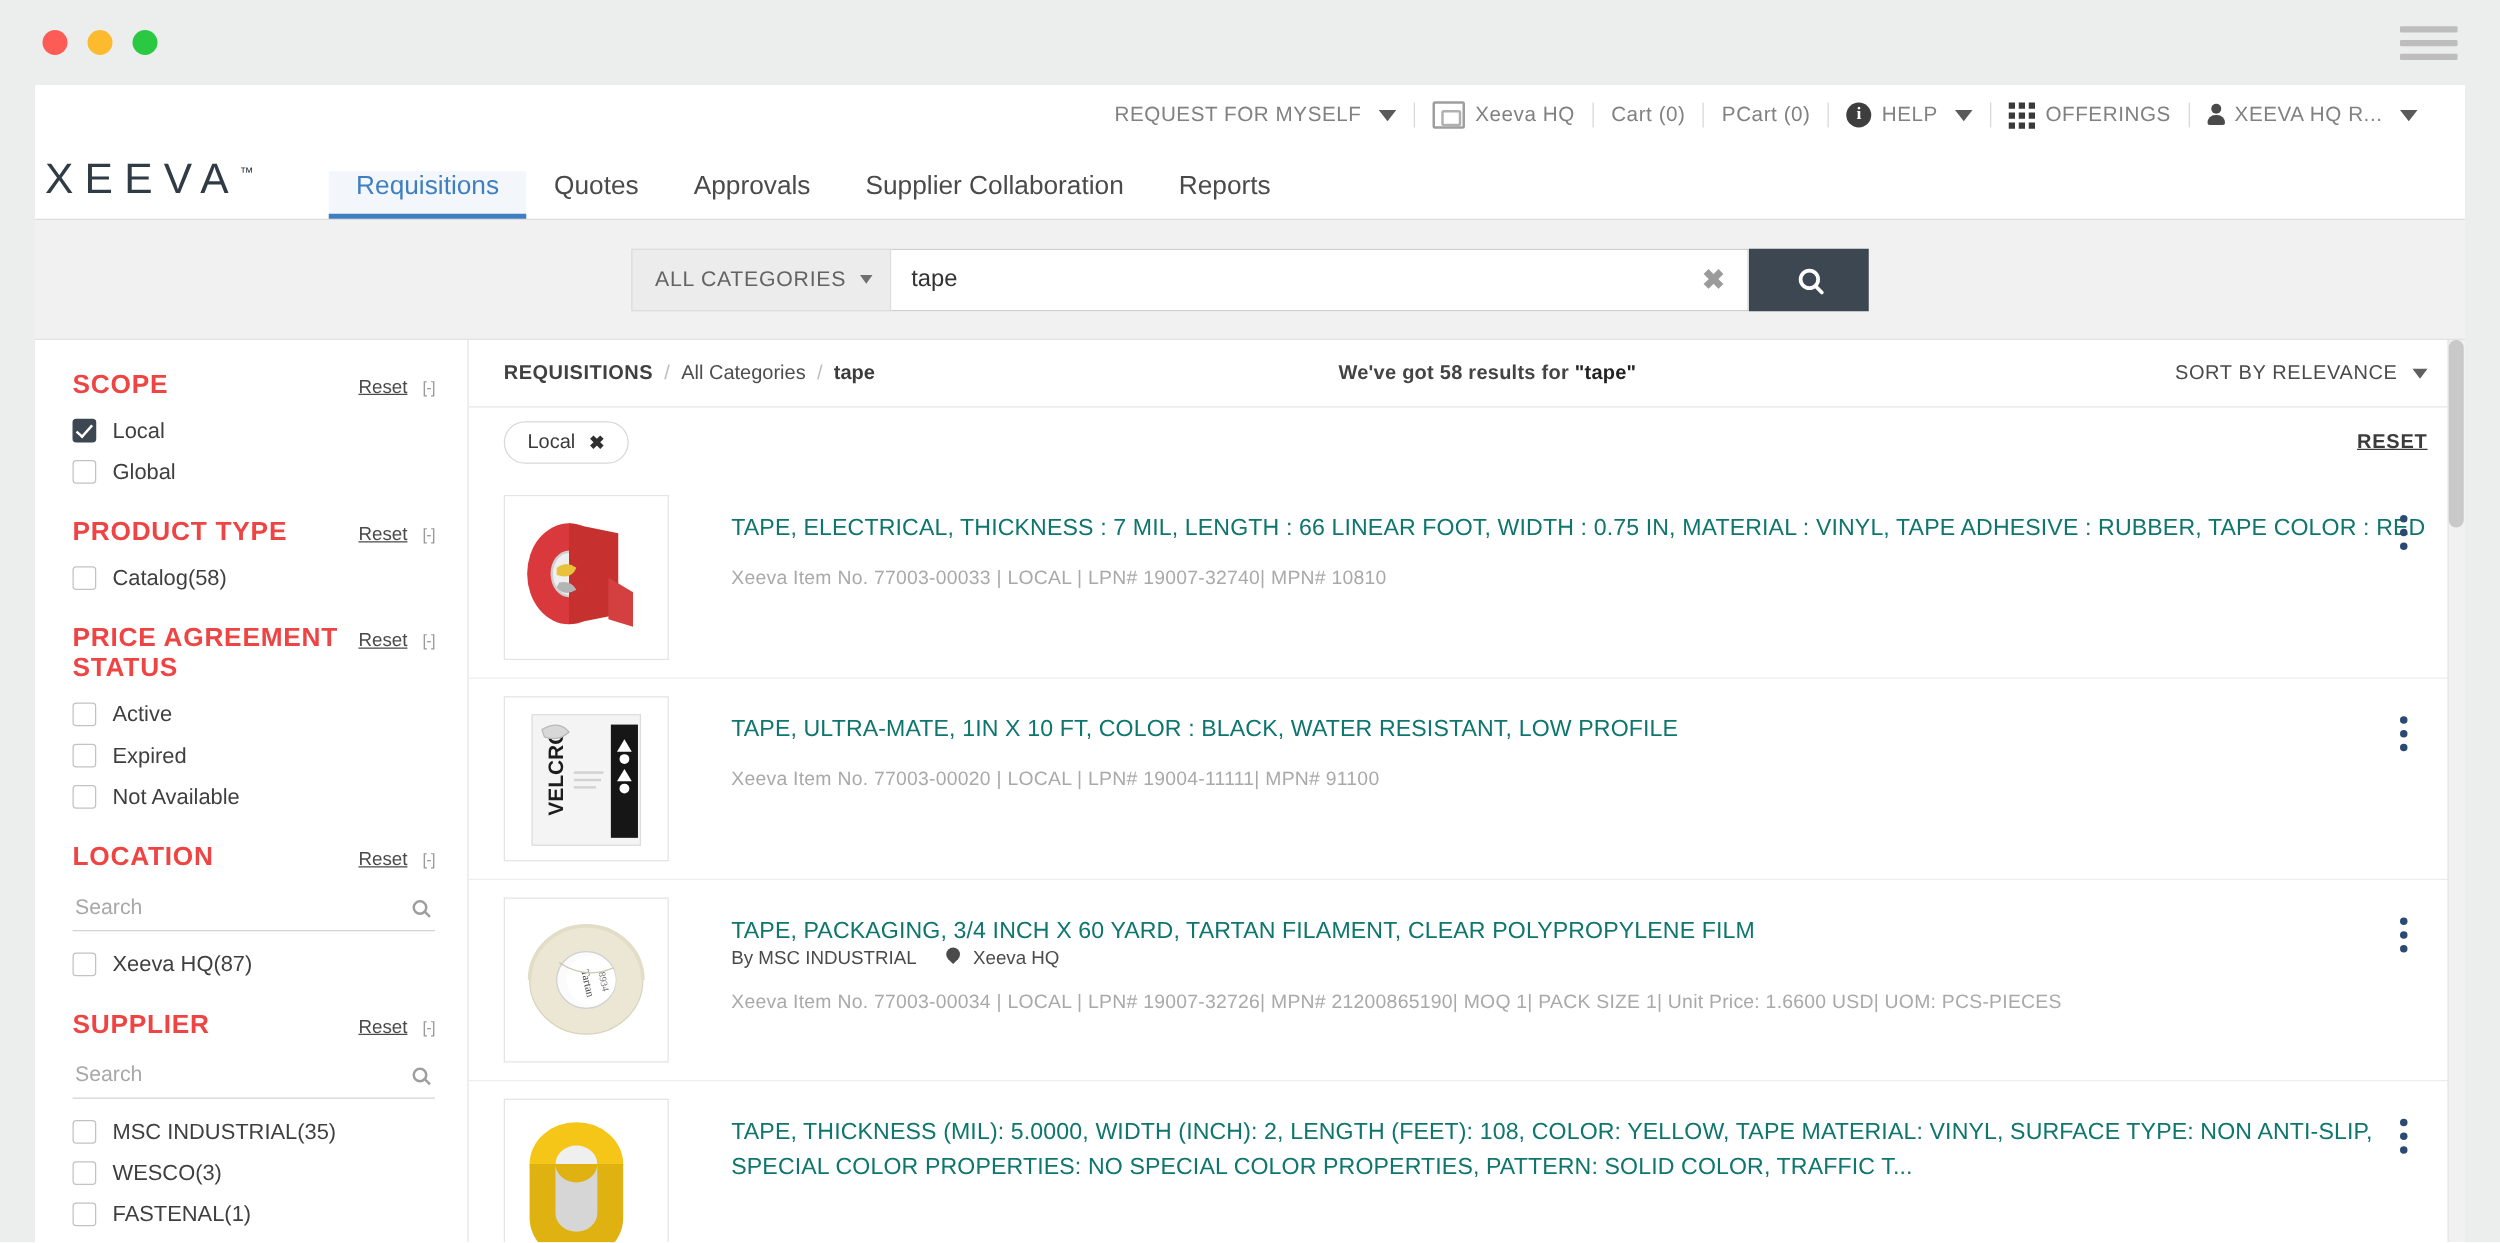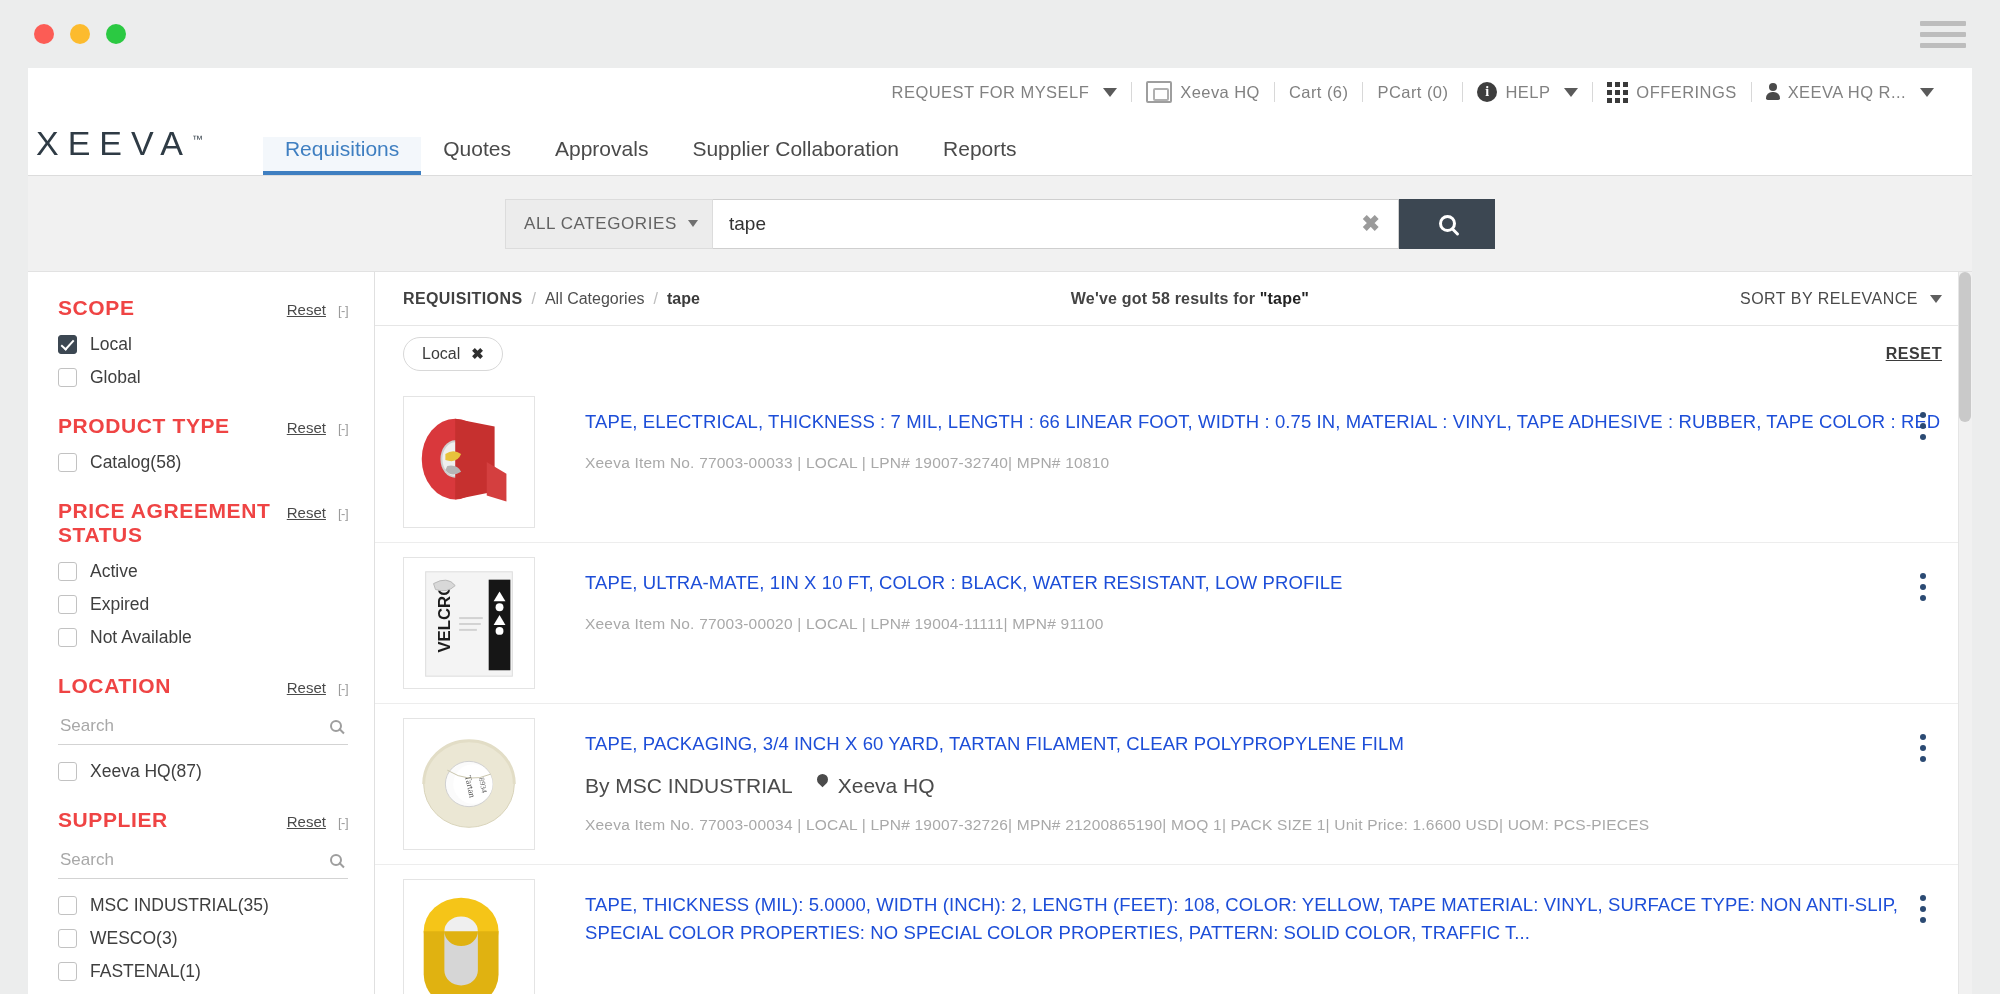--- a/index.html
+++ b/index.html
@@ -301,25 +301,25 @@
     min-height: 150px;
   }
   .thumb {
     width: 132px; height: 132px; flex: none;
     border: 1px solid #e4e4e4; background: #fff;
     margin-right: 50px; position: relative; overflow: hidden;
   }
   .thumb svg { display: block; width: 100%; height: 100%; }
   .item-body { flex: 1; padding-top: 12px; }
   .item-title {
-    font-size: 18.5px; color: #1d4ed8; line-height: 1.5;
+    font-size: 18.5px; color: #0f766e; line-height: 1.5;
     letter-spacing: .1px; max-width: 1390px;
   }
   .item-by {
-    font-size: 21px; color: #4b4b4b; margin-top: 16px;
+    font-size: 15px; color: #4b4b4b; 
     display: flex; gap: 10px;
   }
   .pin-icon {
     width: 11px; height: 15px; position: relative; display: inline-block; margin-left: 14px;
   }
   .pin-icon::before {
     content: ""; position: absolute; top: 0; left: 0;
     width: 11px; height: 11px; border-radius: 50% 50% 50% 0;
     transform: rotate(-45deg); background: #4b4b4b;
   }
@@ -365,21 +365,21 @@
       <span>REQUEST FOR MYSELF</span>
       <span class="caret-down"></span>
     </div>
     <div class="util-sep"></div>
     <div class="util-item">
       <span class="monitor-icon"></span>
       <span>Xeeva HQ</span>
     </div>
     <div class="util-sep"></div>
     <div class="util-item">
-      <span>Cart (6)</span>
+      <span>Cart (0)</span>
     </div>
     <div class="util-sep"></div>
     <div class="util-item">
       <span>PCart (0)</span>
     </div>
     <div class="util-sep"></div>
     <div class="util-item">
       <span class="info-icon">i</span>
       <span>HELP</span>
       <span class="caret-down"></span>

